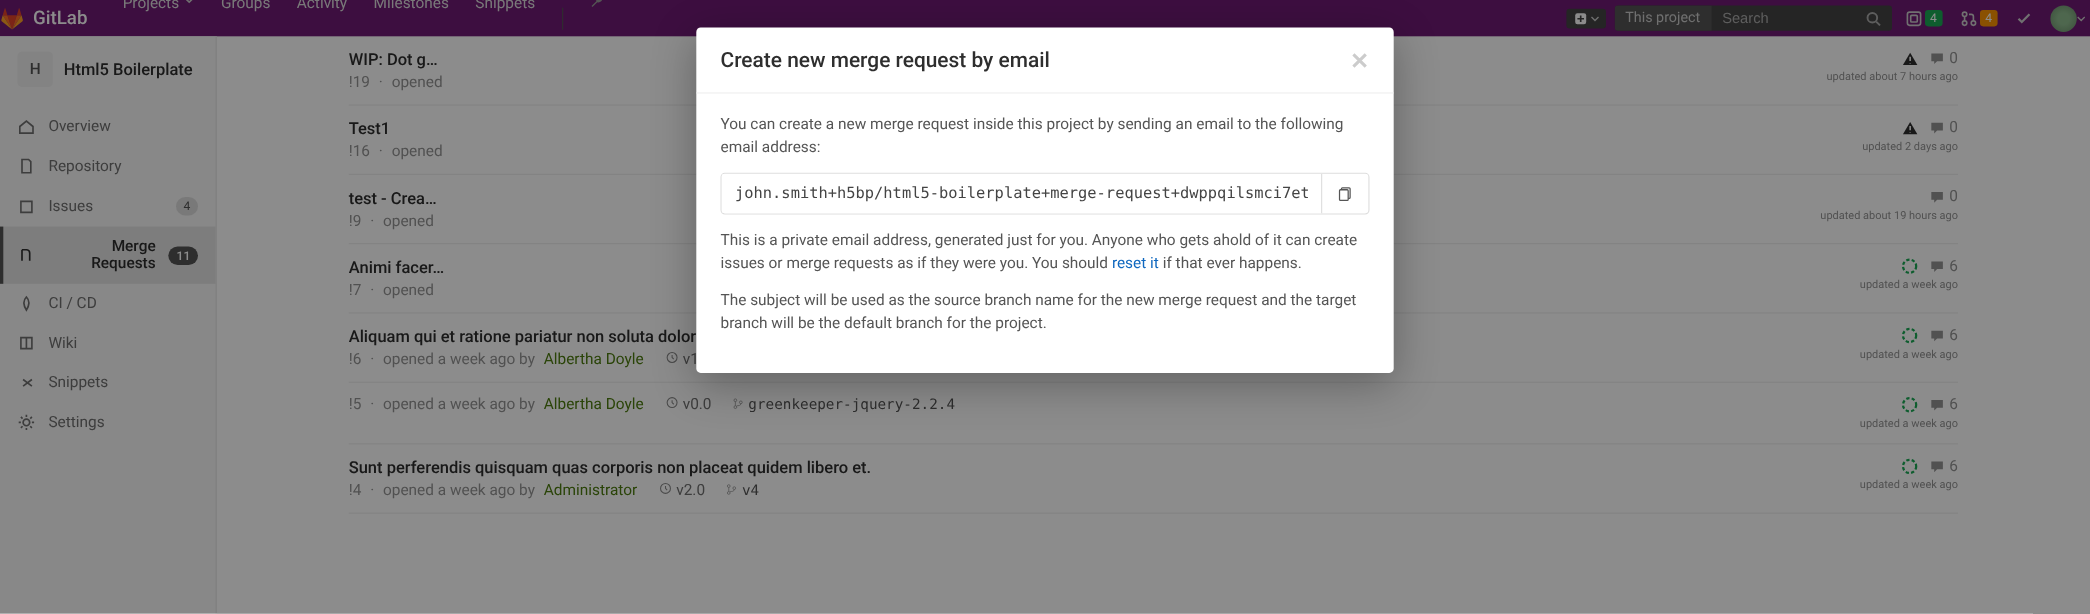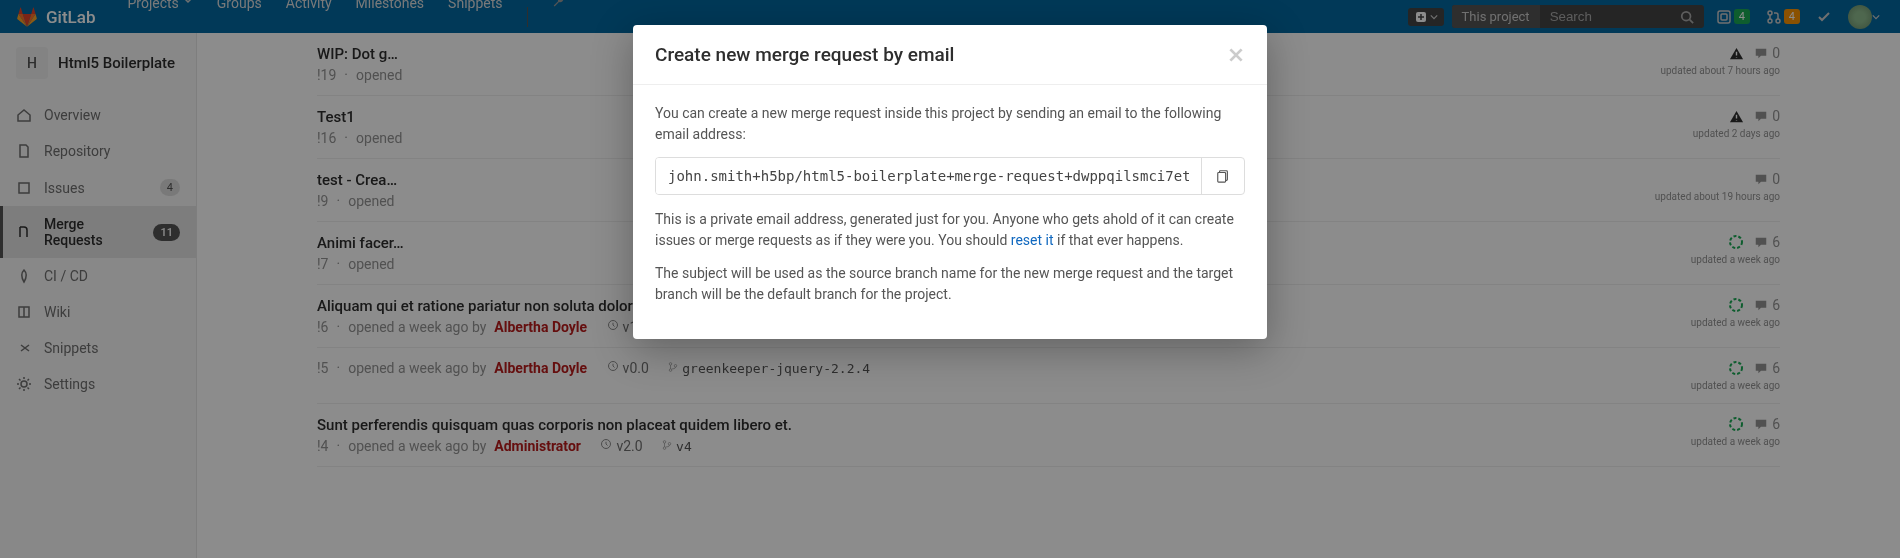--- a/index.html
+++ b/index.html
@@ -1,19 +1,19 @@
 <!DOCTYPE html>
 <html><head>
 <meta charset="utf-8">
 <style>
 * { margin: 0; padding: 0; box-sizing: border-box; }
 body { font-family: -apple-system, BlinkMacSystemFont, "Segoe UI", Roboto, sans-serif; font-size: 14px; color: #2e2e2e; background: #fff; width: 1900px; height: 558px; overflow: hidden; position: relative; }
 
 
-.navbar { height: 33px; background: #0369a1; color: #fff; display: flex; align-items: center; padding: 0 16px; }
+.navbar { height: 33px; background: #701a75; color: #fff; display: flex; align-items: center; padding: 0 0; }
 .nav-left { display: flex; align-items: center; gap: 0; }
 .logo-area { display: flex; align-items: center; gap: 8px; margin-right: 20px; }
 .logo-svg { width: 22px; height: 22px; }
 .logo-text { font-size: 17px; font-weight: 500; color: #fff; }
 .nav-item { padding: 0 12px; color: #ddd; font-size: 14px; height: 44px; display: flex; align-items: flex-start; gap: 4px; cursor: pointer; }
 .nav-divider { width: 1px; height: 20px; background: #555; margin: 0 12px; }
 .wrench { color: #999; }
 .nav-right { margin-left: auto; display: flex; align-items: center; gap: 8px; }
 .plus-btn { background: #444; padding: 2px 6px; border-radius: 3px; display: flex; align-items: center; gap: 2px; color: #fff; cursor: pointer; }
 .search-area { display: flex; align-items: center; background: #444; border-radius: 3px; overflow: hidden; }
@@ -27,32 +27,32 @@
 .avatar-sm { width: 24px; height: 24px; border-radius: 50%; background: radial-gradient(circle, #8fbc8f 30%, #6b8e6b); }
 
 
 .page { display: flex; height: calc(558px - 33px); }
 .sidebar { width: 197px; background: #f7f7f7; border-right: 1px solid #e5e5e5; }
 .project-header { display: flex; align-items: center; gap: 10px; padding: 14px 16px; }
 .proj-avatar { width: 32px; height: 32px; border-radius: 4px; background: #eee; display: flex; align-items: center; justify-content: center; font-weight: 500; color: #555; }
 .proj-name { font-weight: 500; font-size: 15px; }
 .side-nav { padding-top: 4px; }
 .side-item { display: flex; align-items: center; gap: 12px; padding: 10px 16px; color: #707070; cursor: pointer; font-size: 14px; }
-.side-item.active { background: #e4e4e4; color: #2e2e2e; font-weight: 500; border-left: 3px solid #555; padding-left: 13px; }
+.side-item.active { background: #e4e4e4; color: #2e2e2e; font-weight: 500; border-left: 3px solid #555; padding-left: 13px; text-align: right; }
 .side-item .count { margin-left: auto; background: #ddd; color: #555; font-size: 11px; padding: 2px 7px; border-radius: 10px; }
 .side-item.active .count { background: #555; color: #fff; }
 .side-icon { width: 16px; height: 16px; display: inline-flex; align-items: center; justify-content: center; }
 
 
 .main { flex: 1; overflow-y: auto; padding-left: 120px; padding-right: 120px; }
 .mr-row { border-bottom: 1px solid #eee; padding: 12px 0; display: flex; }
 .mr-left { flex: 1; }
 .mr-title { font-weight: 500; color: #2e2e2e; font-size: 15px; margin-bottom: 4px; }
 .mr-meta { color: #949494; font-size: 14px; display: flex; align-items: center; gap: 8px; flex-wrap: wrap; }
-.mr-meta .author { color: #b91c1c; font-weight: bold; }
+.mr-meta .author { color: #4d7c0f; }
 .mr-milestone, .mr-branch { display: inline-flex; align-items: flex-start; gap: 4px; color: #707070; font-size: 14px; }
 .mr-branch code { font-family: Menlo, Monaco, monospace; font-size: 13px; color: #555; }
 .mr-right { text-align: right; min-width: 200px; }
 .mr-icons { display: flex; gap: 10px; justify-content: flex-end; align-items: center; margin-bottom: 4px; color: #949494; }
 .mr-icons .warn { color: #555; }
 .comment-count { display: inline-flex; align-items: center; gap: 4px; }
 .ci-badge { width: 16px; height: 16px; display: inline-flex; }
 .mr-updated { color: #949494; font-size: 10px; }
 
 

